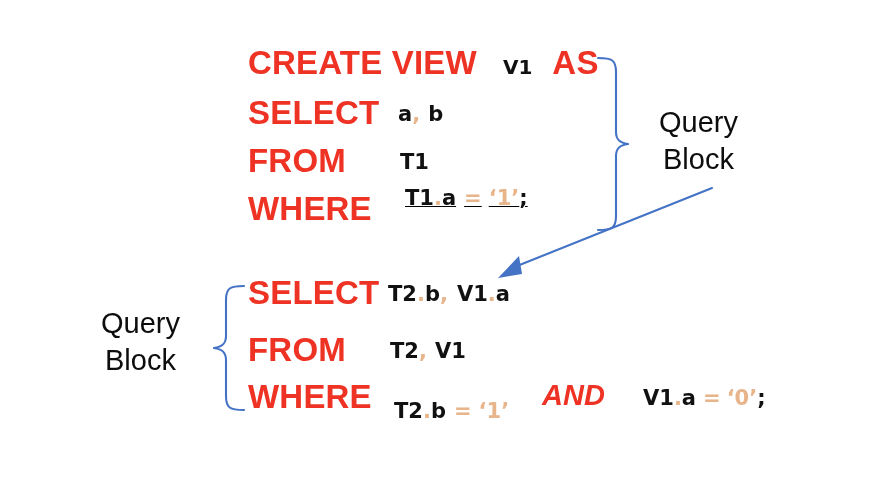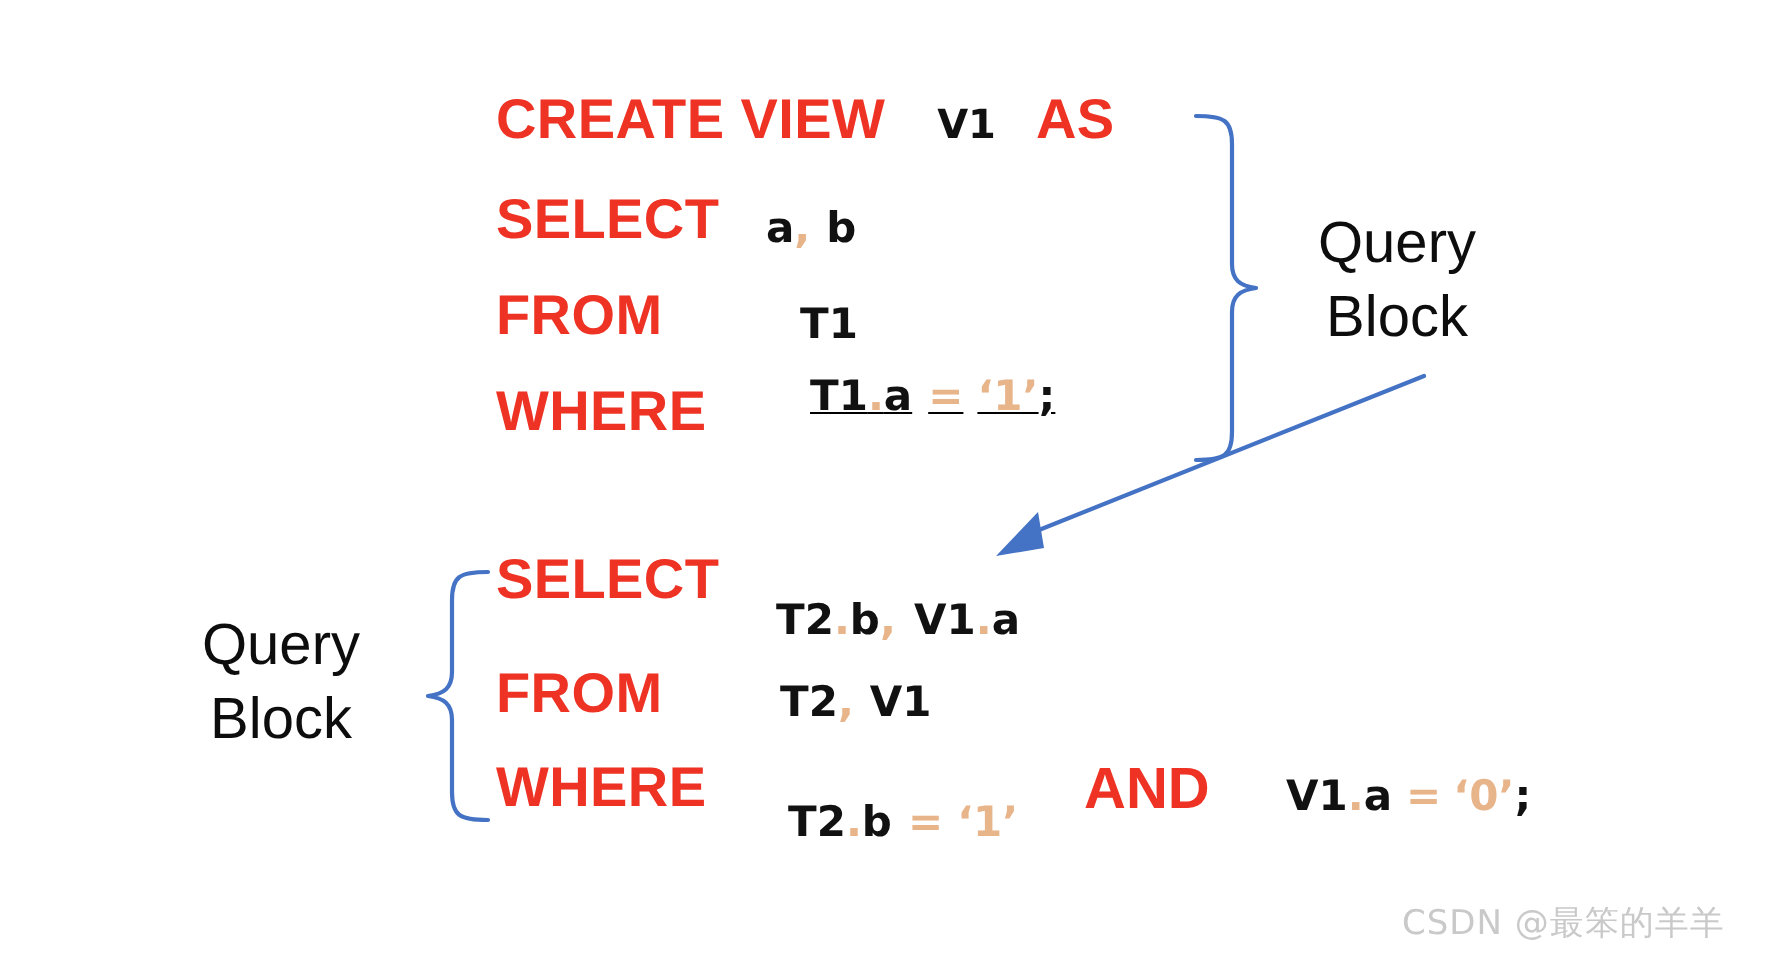--- a/index.html
+++ b/index.html
@@ -24,29 +24,30 @@
     white-space: nowrap;
   }
   .sql-line {
     position: absolute;
     white-space: nowrap;
     line-height: 1;
   }
   .kw {
     color: #EE3224;
     font-family: "Liberation Sans", sans-serif;
-    font-size: 28px;
+    font-size: 33px;
     font-weight: bold;
     letter-spacing: 0.2px;
   }
   .kw-and {
     color: #EE3224;
     font-family: "Liberation Sans", sans-serif;
     font-size: 29px;
     font-weight: bold;
+    font-style: italic;
   }
   .ident {
     color: #111111;
     font-family: "DejaVu Sans", sans-serif;
     font-size: 21px;
     font-weight: bold;
   }
   .ident-sm {
     color: #111111;
     font-family: "DejaVu Sans", sans-serif;
@@ -107,21 +108,21 @@
 
   <div class="sql-block">
 
     <div class="sql-line" style="left:248px; top:46px;">
       <span class="kw">CREATE VIEW</span><span style="display:inline-block;width:26px;"></span><span class="ident-sm">V1</span><span style="display:inline-block;width:20px;"></span><span class="kw">AS</span>
     </div>
 
     <div class="sql-line" style="left:248px; top:96px;">
       <span class="kw">SELECT</span>
     </div>
-    <div class="sql-line" style="left:383px; top:104px;">
+    <div class="sql-line" style="left:398px; top:104px;">
       <span class="ident">a</span><span class="punct">,</span><span style="display:inline-block;width:8px;"></span><span class="ident">b</span>
     </div>
 
     <div class="sql-line" style="left:248px; top:144px;">
       <span class="kw">FROM</span>
     </div>
     <div class="sql-line" style="left:400px; top:152px;">
       <span class="ident">T1</span>
     </div>
 
@@ -150,21 +151,21 @@
 
   <svg class="anno-svg" style="left:206px; top:278px;" width="42" height="142" viewBox="0 0 42 142">
     <path d="M 38 8 C 24 8 20 10 20 22 L 20 58 C 20 66 16 69 8 70 C 16 71 20 74 20 82 L 20 118 C 20 130 24 132 38 132" fill="none" stroke="#4472C4" stroke-width="2.1" stroke-linecap="round" stroke-linejoin="round"></path>
   </svg>
 
   <div class="sql-block">
 
     <div class="sql-line" style="left:248px; top:276px;">
       <span class="kw">SELECT</span>
     </div>
-    <div class="sql-line" style="left:388px; top:284px;margin-top:16px;">
+    <div class="sql-line" style="left:388px; top:284px;">
       <span class="ident">T2</span><span class="punct">.</span><span class="ident">b</span><span class="punct">,</span><span style="display:inline-block;width:9px;"></span><span class="ident">V1</span><span class="punct">.</span><span class="ident">a</span>
     </div>
 
     <div class="sql-line" style="left:248px; top:333px;">
       <span class="kw">FROM</span>
     </div>
     <div class="sql-line" style="left:390px; top:341px;text-align:center;">
       <span class="ident">T2</span><span class="punct">,</span><span style="display:inline-block;width:8px;"></span><span class="ident">V1</span>
     </div>
 
@@ -175,15 +176,14 @@
       <span class="ident">T2</span><span class="punct">.</span><span class="ident">b</span><span style="display:inline-block;width:8px;"></span><span class="lit">=</span><span style="display:inline-block;width:7px;"></span><span class="lit">‘1’</span>
     </div>
     <div class="sql-line" style="left:542px; top:381px;">
       <span class="kw-and">AND</span>
     </div>
     <div class="sql-line" style="left:643px; top:388px;">
       <span class="ident">V1</span><span class="punct">.</span><span class="ident">a</span><span style="display:inline-block;width:7px;"></span><span class="lit">=</span><span style="display:inline-block;width:6px;"></span><span class="lit">‘0’</span><span class="semi">;</span>
     </div>
   </div>
 
-  <div class="watermark" style="left:701px; top:450px;">CSDN @最笨的羊羊</div>
 
 </div>
 
 </body></html>

